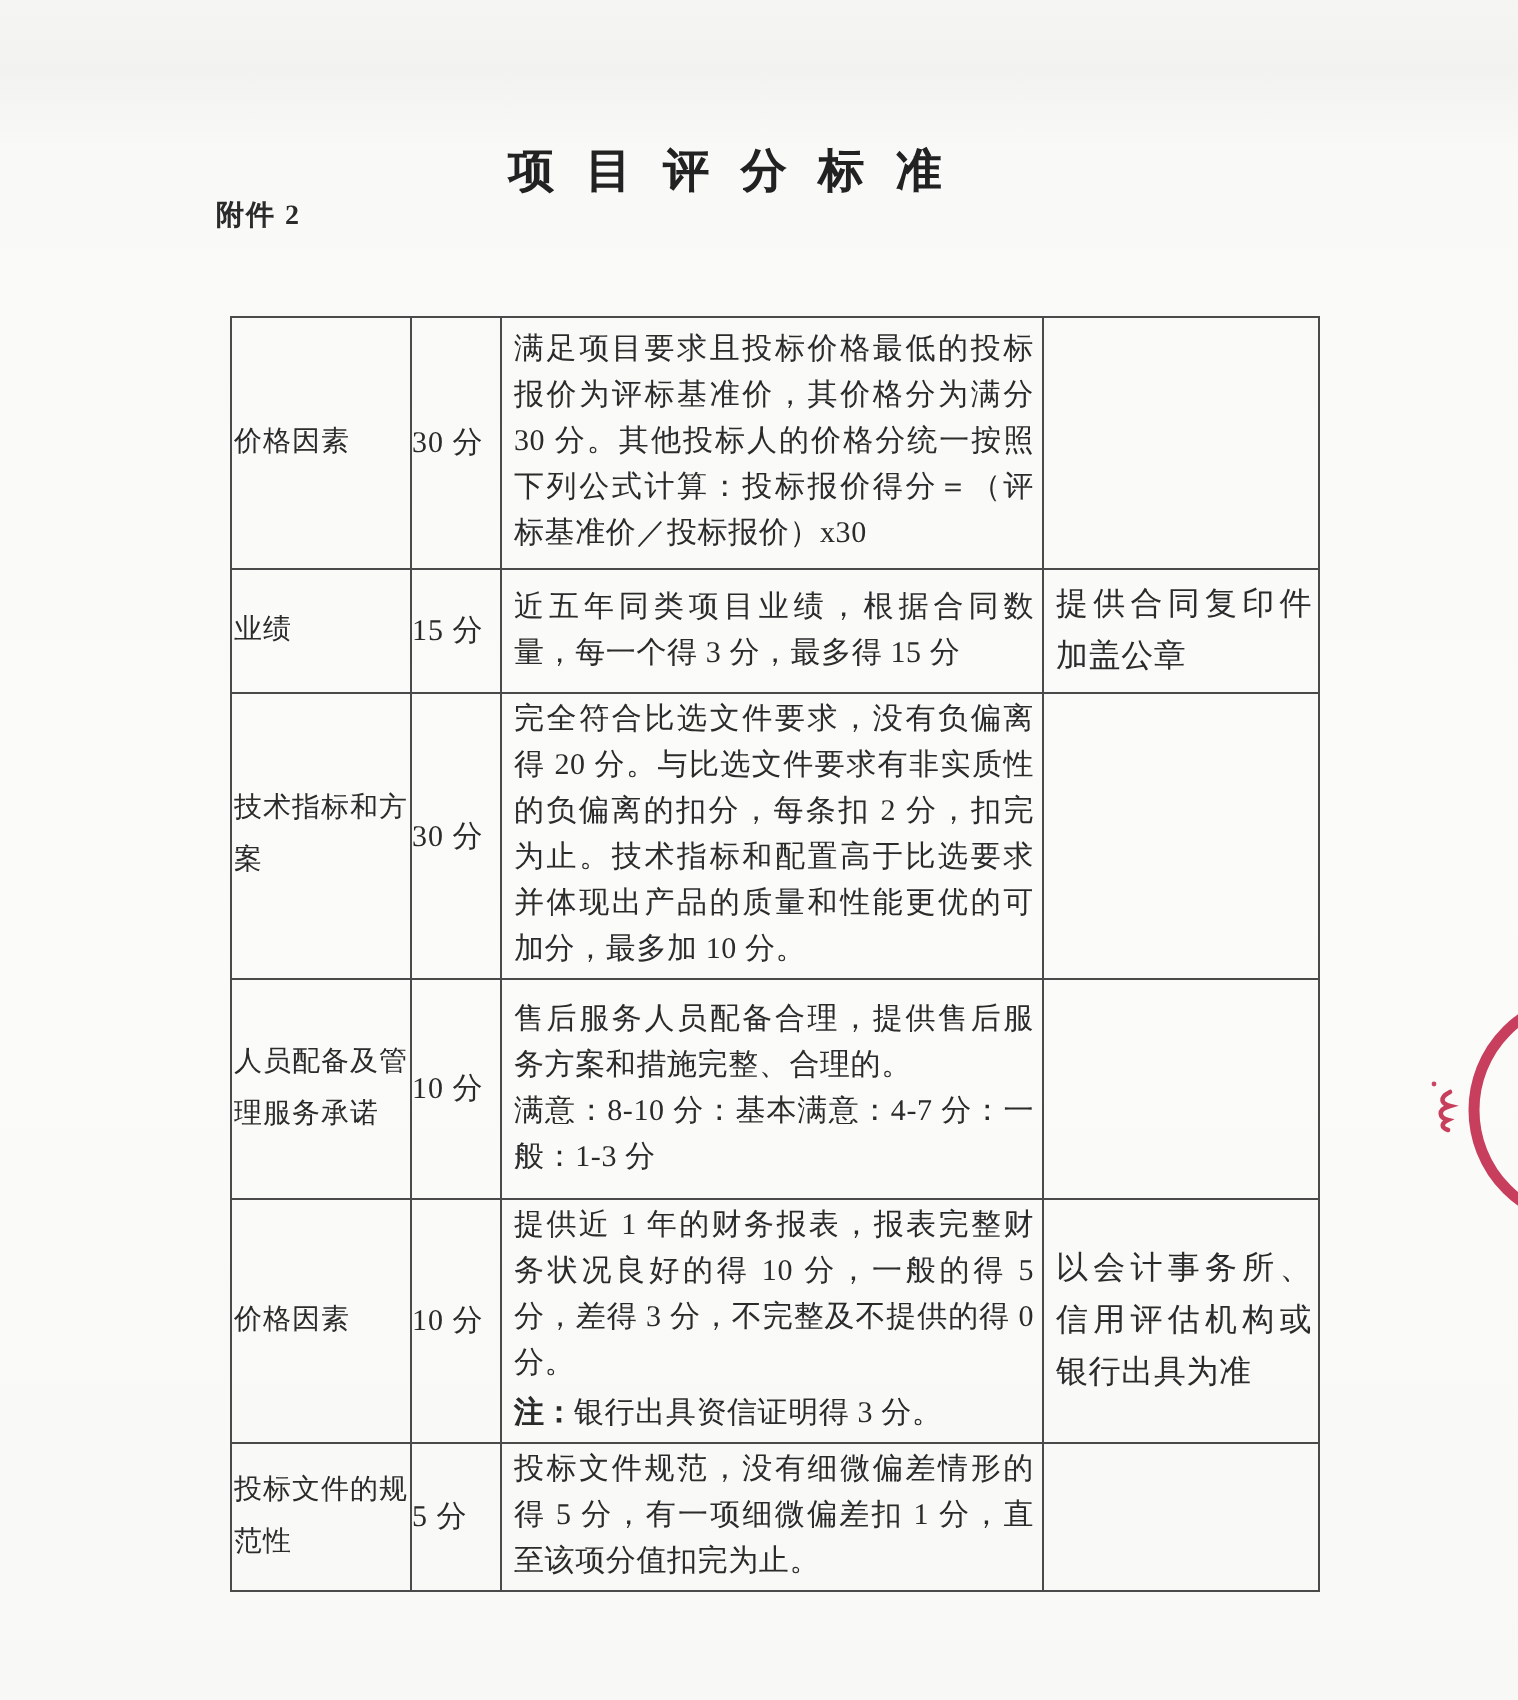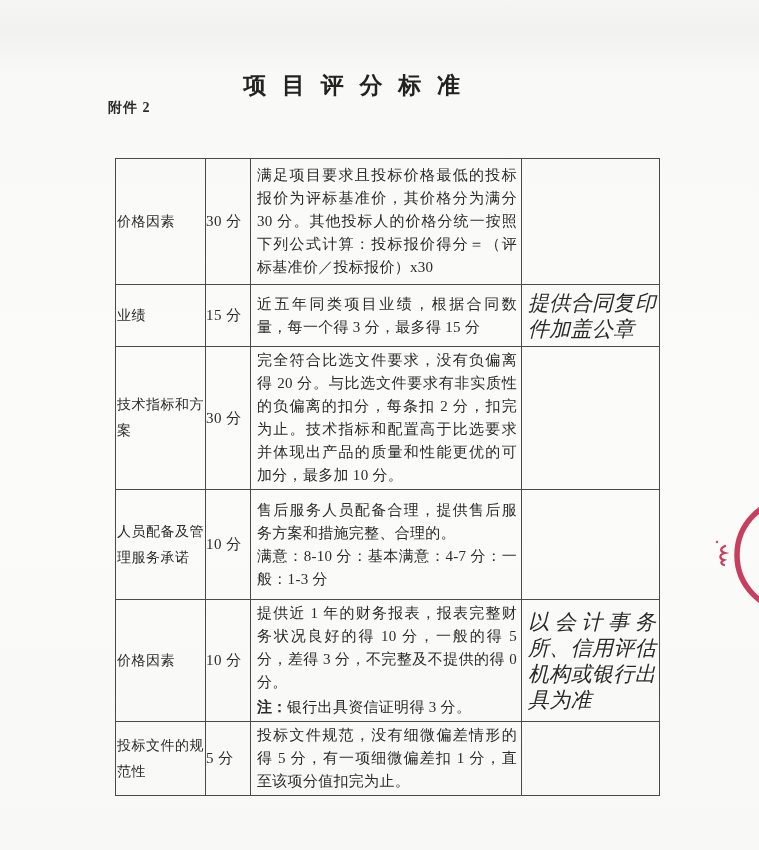--- a/index.html
+++ b/index.html
@@ -9,21 +9,21 @@
     width: 759px;
     height: 850px;
     overflow: hidden;
     background: linear-gradient(180deg, #f5f5f3 0%, #f2f2f0 4%, #f9f9f7 9%, #fbfbf9 55%, #f8f8f6 100%);
     font-family: "Liberation Serif", "DejaVu Serif", serif;
     color: #2b2b2b;
   }
   .doc-title {
     position: absolute;
     top: 70px;
-    left: 4px;
+    left: 15px;
     width: 700px;
     text-align: center;
     font-size: 23px;
     font-weight: bold;
     letter-spacing: 5px;
     color: #222;
   }
   .attachment {
     position: absolute;
     left: 108px;
@@ -76,26 +76,25 @@
     vertical-align: middle;
     font-size: 15px;
     line-height: 23px;
     letter-spacing: 0.3px;
     padding: 2px 4px 2px 6px;
     text-align: justify;
   }
   td.criteria .crit-text { white-space: pre-line; }
   td.note {
     vertical-align: middle;
-    font-size: 21px;
+    font-size: 16px;
     line-height: 26px;
     letter-spacing: 0.3px;
     padding: 2px 3px 2px 6px;
     text-align: justify;
-    font-style: italic;
   }
   .note-line { margin-top: 1px; }
   .note-label {
     font-weight: bold;
     font-family: "Liberation Sans", "DejaVu Sans", sans-serif;
     letter-spacing: 0;
   }
   .seal {
     position: absolute;
     left: 690px;

